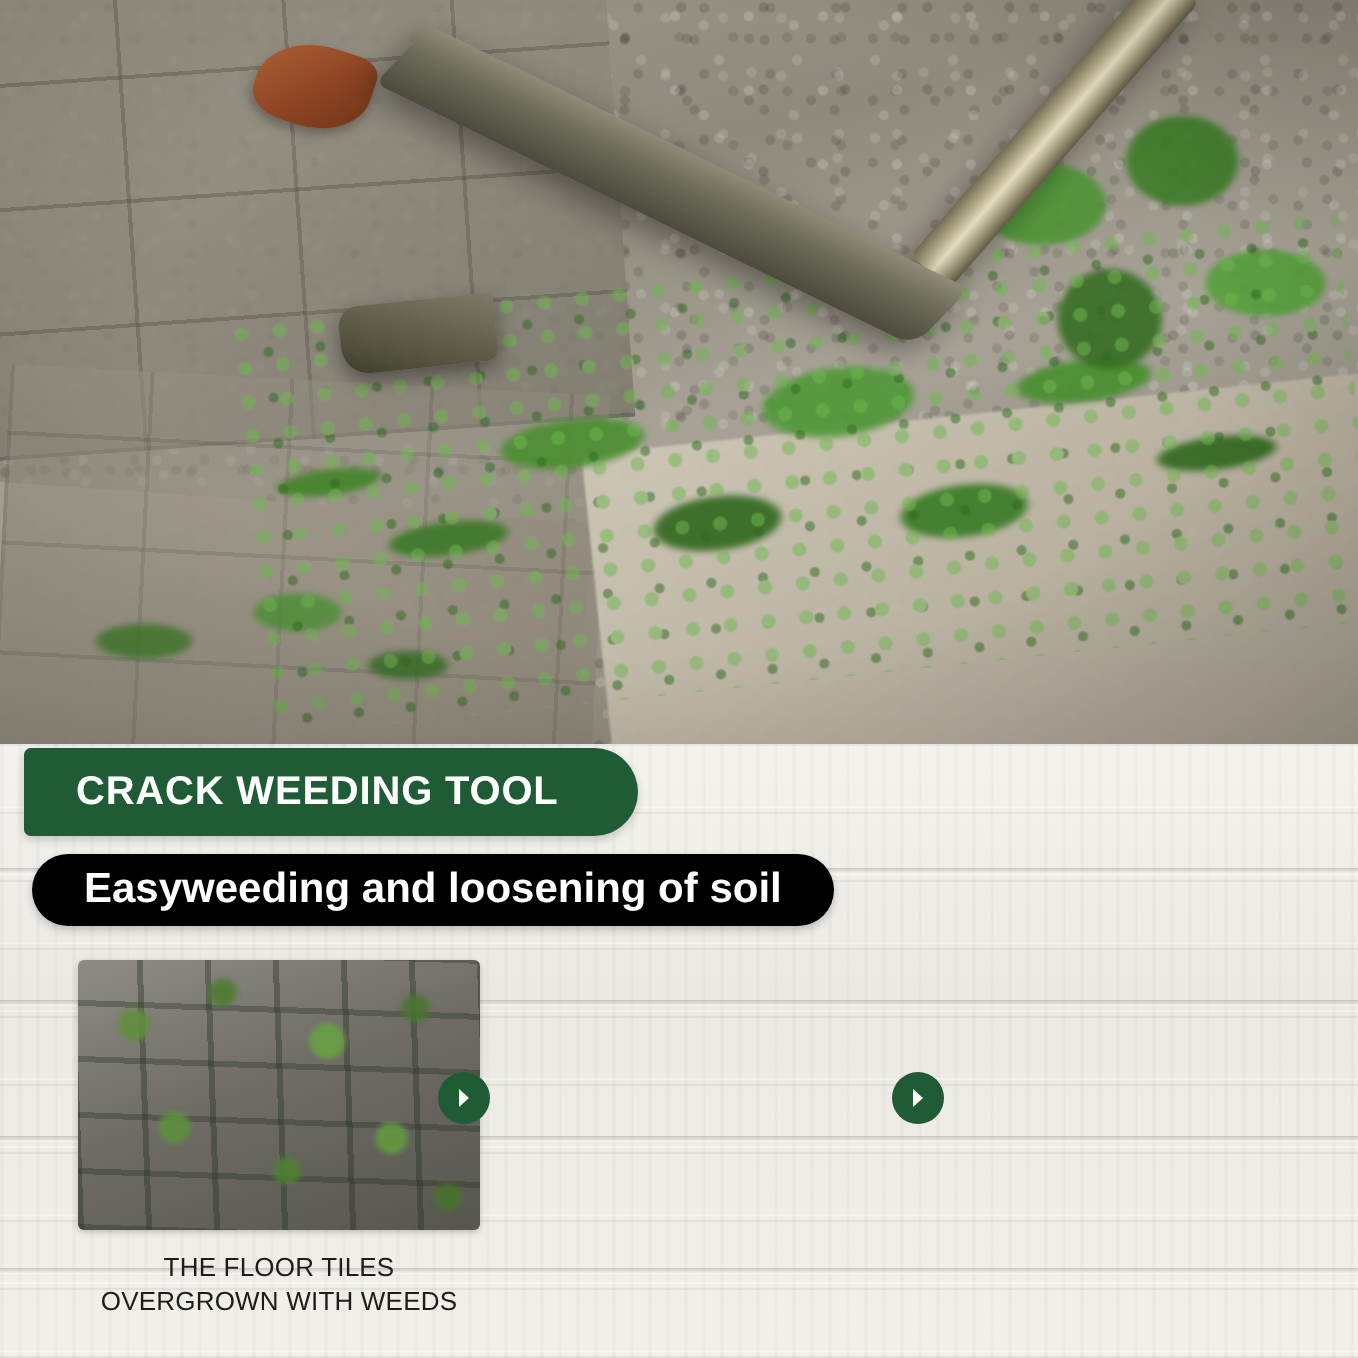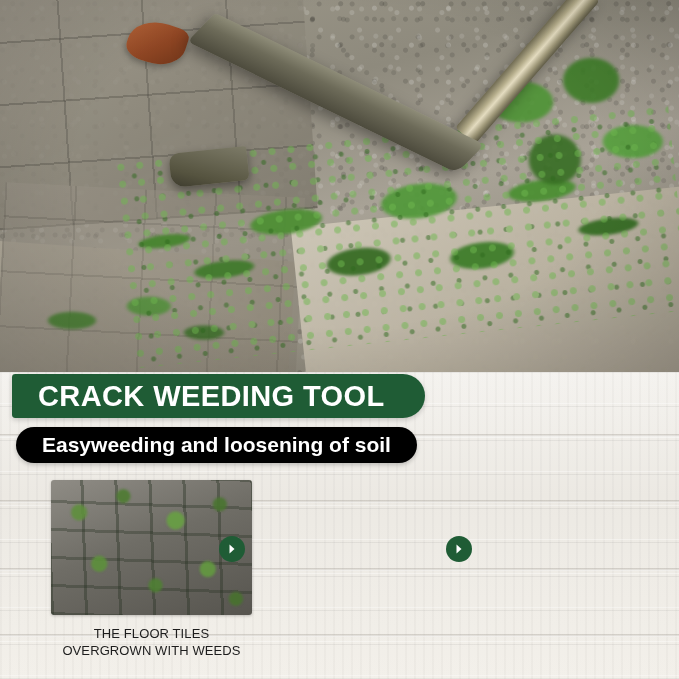--- a/index.html
+++ b/index.html
@@ -219,21 +219,21 @@
     height: 44px;
     background: #1f5c35;
     border-radius: 4px 26px 26px 4px;
     display: flex;
     align-items: center;
     padding: 0 40px 0 26px;
     box-shadow: 0 2px 5px rgba(0,0,0,0.18);
   }
   .banner .title {
     color: #ffffff;
-    font-size: 29px;
+    font-size: 20px;
     font-weight: 700;
     letter-spacing: 0.4px;
     white-space: nowrap;
     font-family: "Liberation Sans", sans-serif;
   }
 
   
   .subpill {
     position: absolute;
     left: 16px; top: 427px;
@@ -256,21 +256,21 @@
   .steps {
     position: absolute;
     left: 0; top: 480px;
     width: 679px; height: 199px;
   }
   .step {
     position: absolute;
     top: 0;
     width: 201px;
   }
-  .step.s1 { left: 24px; padding-left: 27px; }
+  .step.s1 { left: 12px; padding-left: 27px; }
   .step.s2 { left: 239px; }
   .step.s3 { left: 466px; }
 
   .thumb {
     width: 201px;
     height: 135px;
     border-radius: 3px;
     overflow: hidden;
     position: relative;
     box-shadow: 0 1px 3px rgba(0,0,0,0.22);

